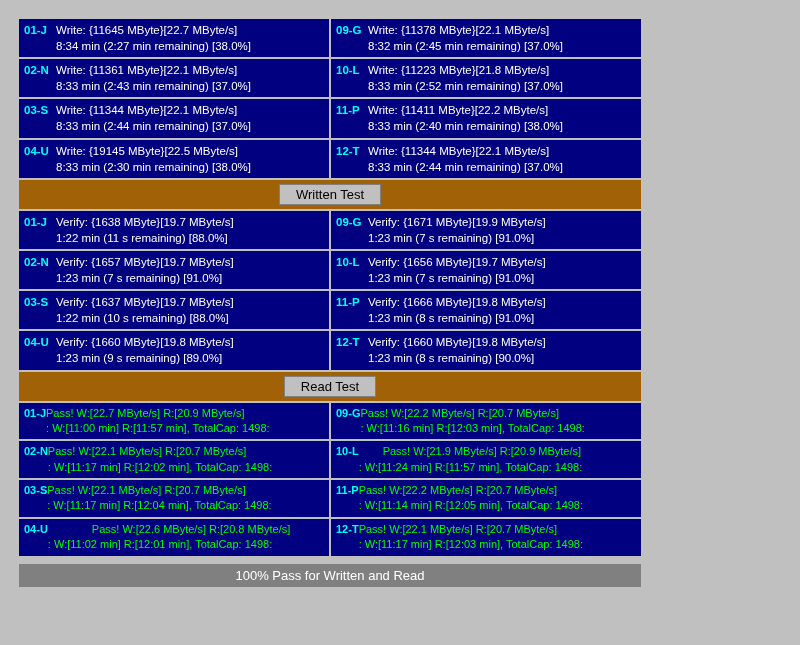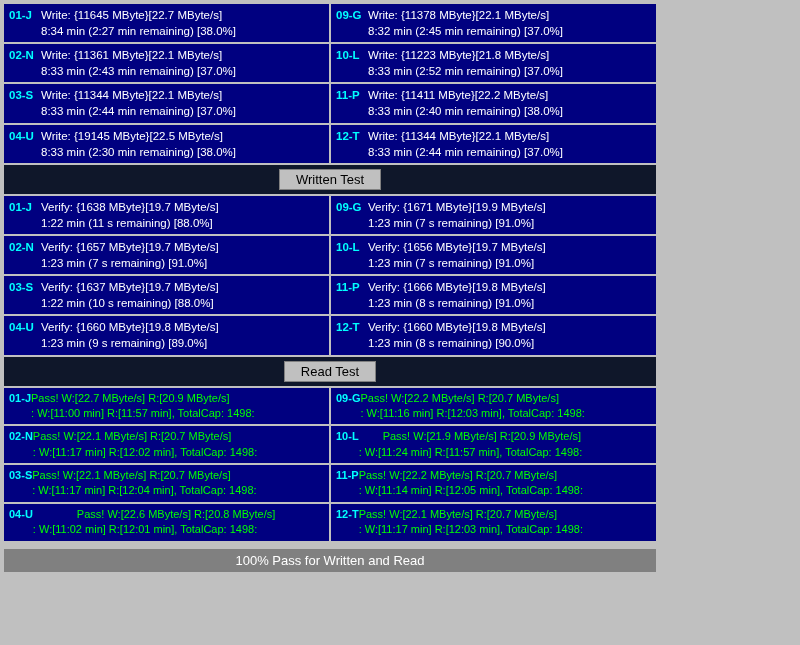--- a/index.html
+++ b/index.html
@@ -6,21 +6,21 @@
     body {
       background: #c0c0c0;
       font-family: Arial, sans-serif;
       font-size: 12px;
       width: 800px;
       min-height: 645px;
     }
     .main-container {
       width: 660px;
       background: #c0c0c0;
-      padding: 4px;
+      padding: 19px;
     }
     .section {
       margin-bottom: 2px;
     }
     .grid-2col {
       display: grid;
       grid-template-columns: 1fr 1fr;
       gap: 2px;
       margin-bottom: 2px;
     }
@@ -45,21 +45,21 @@
       flex: 1;
     }
     .cell-text .line1 {
       color: #ffffff;
     }
     .cell-text .line2 {
       color: #ffffff;
     }
     .section-divider {
       text-align: center;
-      background: #0f172a;
+      background: #a16207;
       padding: 4px 0;
       font-size: 13px;
       color: #000000;
       font-weight: normal;
     }
     .divider-label {
       background: #c0c0c0;
       display: inline-block;
       padding: 2px 16px;
       border: 1px solid #808080;

